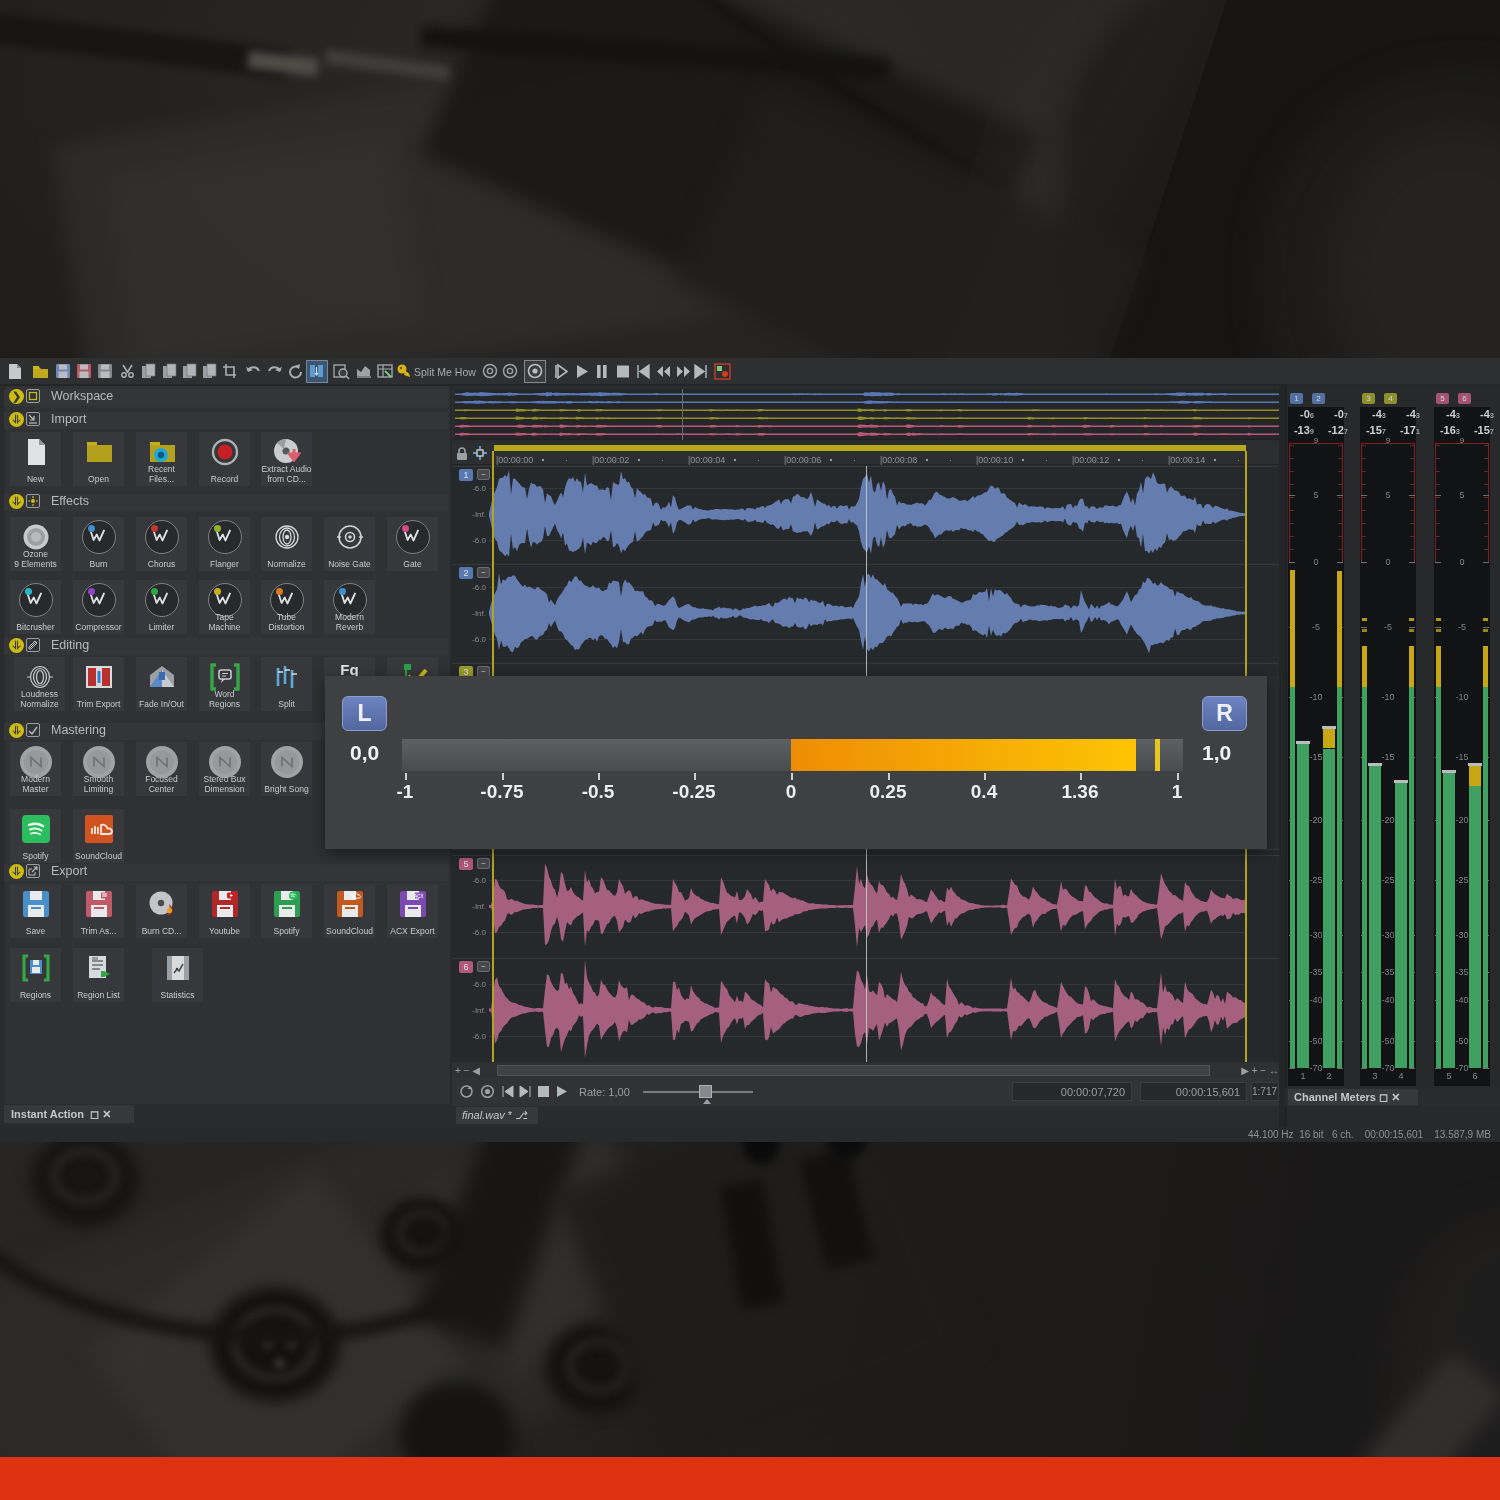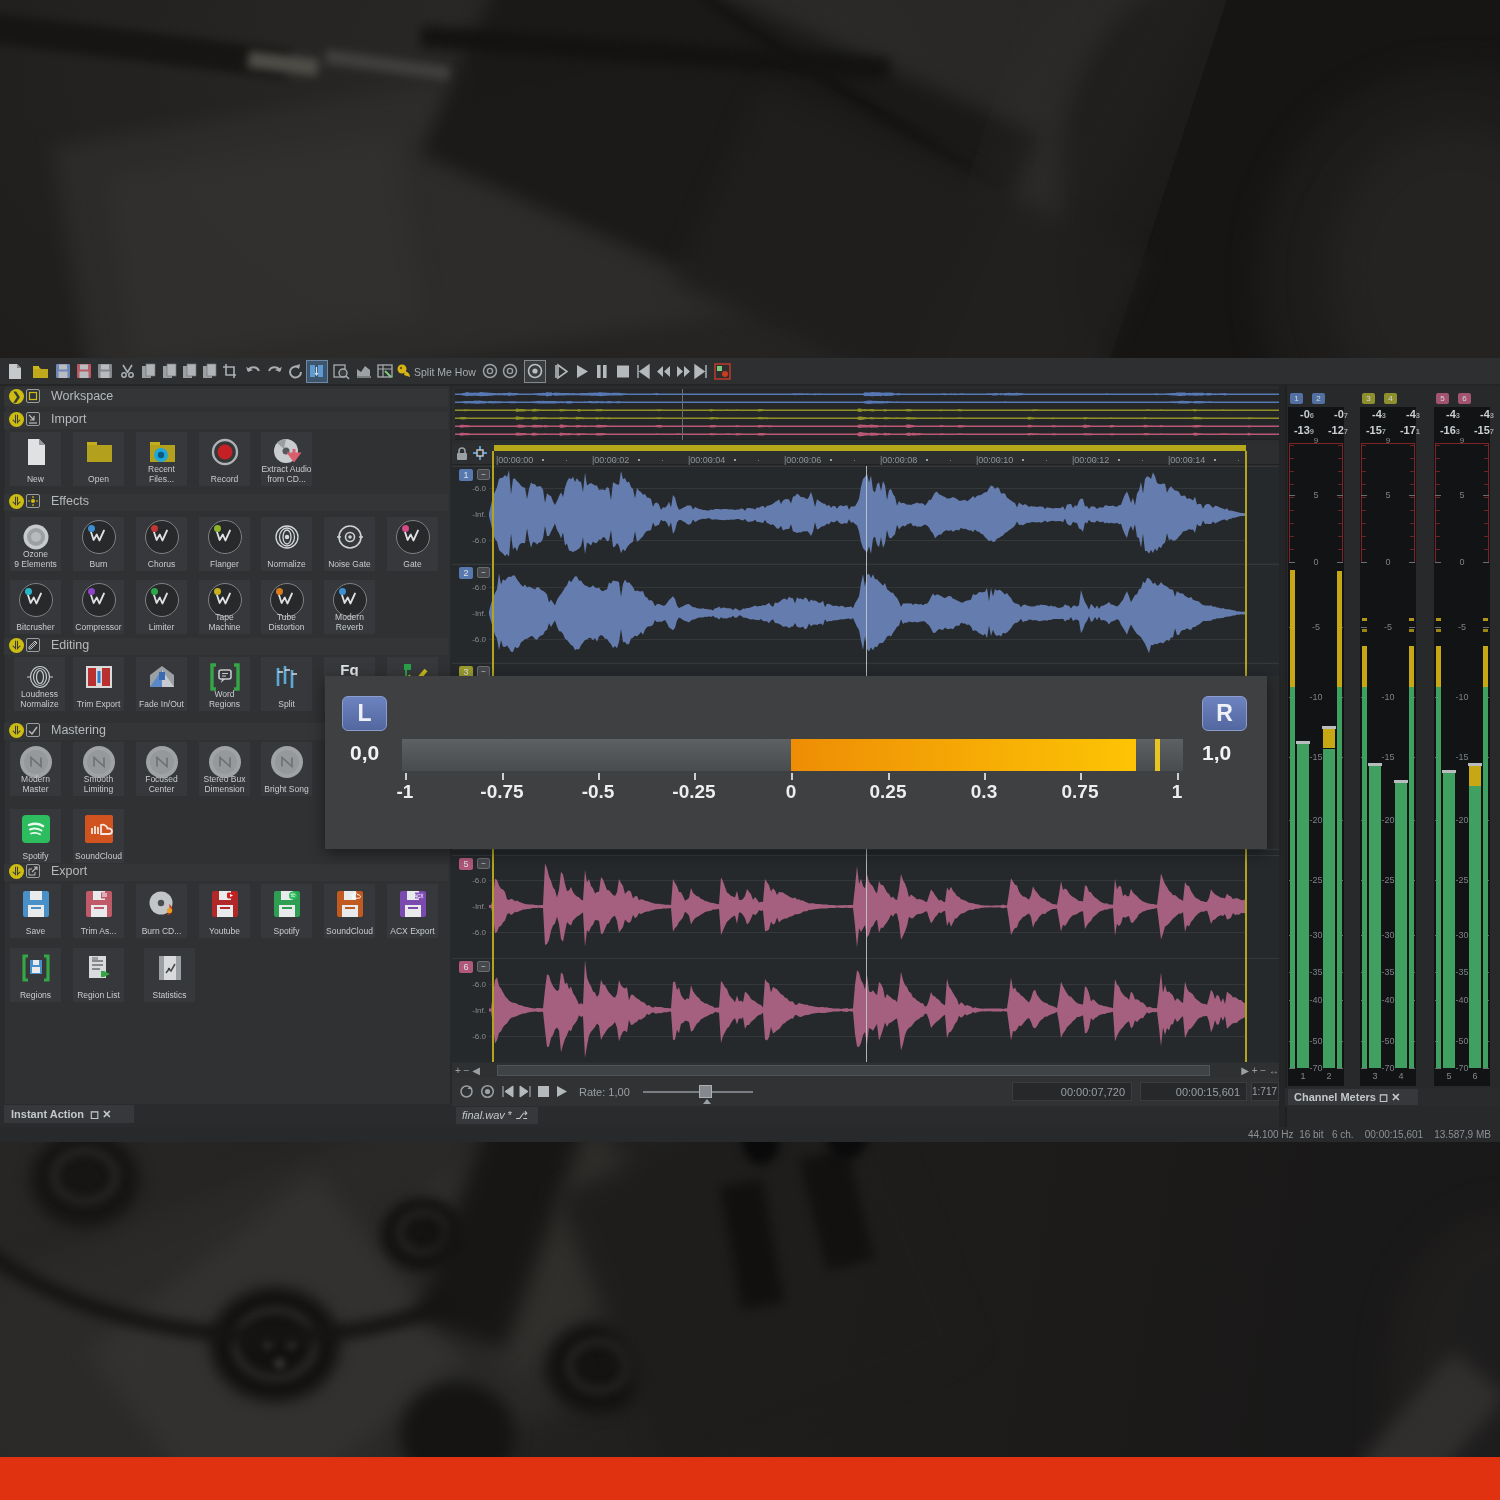--- a/index.html
+++ b/index.html
@@ -719,21 +719,21 @@
       <div class="ti">
         <svg width="30" height="30" viewBox="0 0 30 30">
           <rect x="5" y="3" width="17" height="22" fill="#d8dadc"></rect>
           <path d="M8 8h11M8 12h11M8 16h8" stroke="#6a6e71" stroke-width="1.6"></path>
           <path d="M17 18h3l6 3-6 3h-3z" fill="#35a545"></path>
           <rect x="8" y="4" width="6" height="3" fill="#9a9ea1"></rect>
         </svg>
       </div>
       <div class="tl">Region List</div>
     </div>
-    <div class="tile" style="left:144px;top:948px;height:54px">
+    <div class="tile" style="left:152px;top:948px;height:54px">
       <div class="ti">
         <svg width="30" height="30" viewBox="0 0 30 30">
           <rect x="4" y="3" width="22" height="24" fill="#d8dadc"></rect>
           <rect x="4" y="3" width="5" height="24" fill="#9aa0a4"></rect>
           <rect x="21" y="3" width="5" height="24" fill="#9aa0a4"></rect>
           <path d="M11 20l3-4 2 2 4-7" stroke="#4a4d50" stroke-width="1.6" fill="none"></path>
           <circle cx="14" cy="16" r="1.2" fill="#3a3d40"></circle>
         </svg>
       </div>
       <div class="tl">Statistics</div>
@@ -1091,17 +1091,17 @@
     <div class="plbl" style="left:502px;top:781px">-0.75</div>
     <div class="ptick" style="left:598px;top:773px"></div>
     <div class="plbl" style="left:598px;top:781px">-0.5</div>
     <div class="ptick" style="left:694px;top:773px"></div>
     <div class="plbl" style="left:694px;top:781px">-0.25</div>
     <div class="ptick" style="left:791px;top:773px"></div>
     <div class="plbl" style="left:791px;top:781px">0</div>
     <div class="ptick" style="left:888px;top:773px"></div>
     <div class="plbl" style="left:888px;top:781px">0.25</div>
     <div class="ptick" style="left:984px;top:773px"></div>
-    <div class="plbl" style="left:984px;top:781px">0.3</div>
+    <div class="plbl" style="left:984px;top:781px">0.4</div>
     <div class="ptick" style="left:1080px;top:773px"></div>
-    <div class="plbl" style="left:1080px;top:781px">0.75</div>
+    <div class="plbl" style="left:1080px;top:781px">1.36</div>
     <div class="ptick" style="left:1177px;top:773px"></div>
     <div class="plbl" style="left:1177px;top:781px">1</div>
   </div>
 </body></html>

